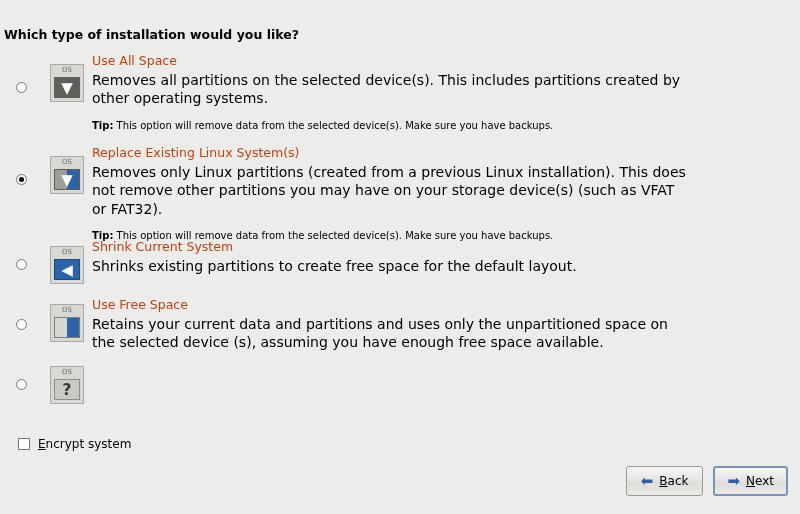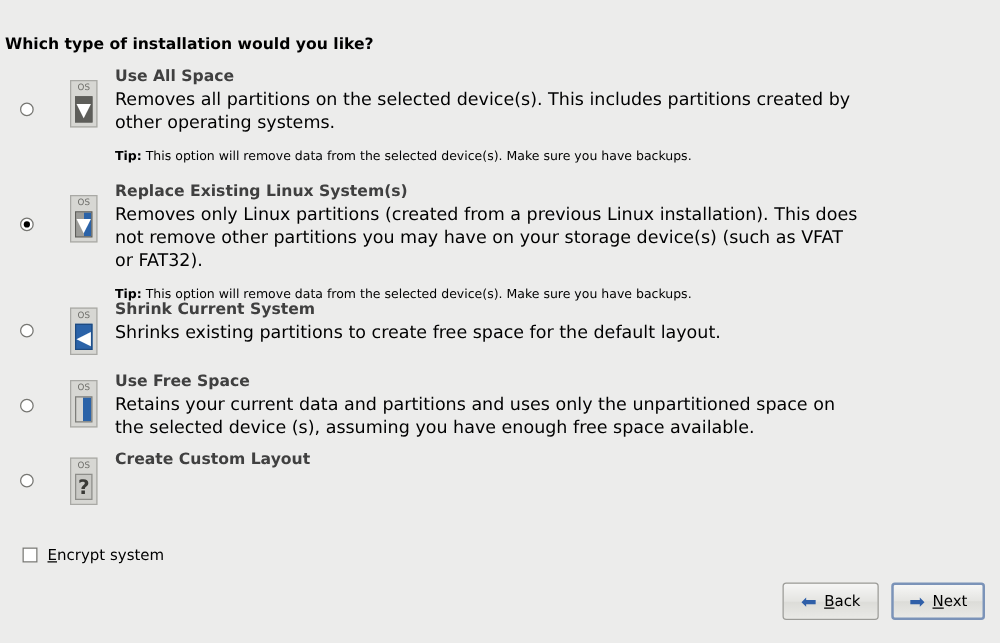--- a/index.html
+++ b/index.html
@@ -66,21 +66,21 @@
     border-radius: 50%;
     background: #000000;
   }
   .icon-cell {
     width: 50px;
     flex: 0 0 50px;
     display: flex;
     justify-content: center;
   }
   .disk-icon {
-    width: 22px;
+    width: 34px;
     height: 38px;
     background: #d7d7d3;
     border: 1px solid #a9a9a5;
     box-sizing: border-box;
     position: relative;
     overflow: hidden;
   }
   .disk-icon .os-label {
     position: absolute;
     top: 1px;
@@ -133,22 +133,22 @@
     color: #3a3a36;
     font-weight: bold;
     font-size: 16px;
   }
   .text-cell {
     flex: 1 1 auto;
     padding-right: 110px;
   }
   .opt-title {
     font-size: 12.5px;
-    font-weight: bold;
-    color: #404040;
+    font-weight: normal;
+    color: #c2410c;
     margin: 0 0 3px 0;
     line-height: 1.1;
   }
   .opt-desc {
     font-size: 14px;
     color: #000000;
     line-height: 1.32;
     margin: 0;
   }
   .opt-tip {
@@ -305,21 +305,20 @@
         <span class="radio"></span>
       </div>
       <div class="icon-cell" style="padding-top:6px;">
         <span class="disk-icon">
           <span class="os-label">OS</span>
           <span class="plate" style="background:#c9c9c5;border-color:#8e8e8a;"></span>
           <span class="glyph qmark">?</span>
         </span>
       </div>
       <div class="text-cell" style="padding-top:0px;">
-        <div class="opt-title">Create Custom Layout</div>
       </div>
     </div>
 
   </div>
 
   <div class="checks">
     <div class="check-row">
       <span class="checkbox"></span>
       <span class="check-label"><span></span><u>E</u><span>ncrypt system</span></span>
     </div>

